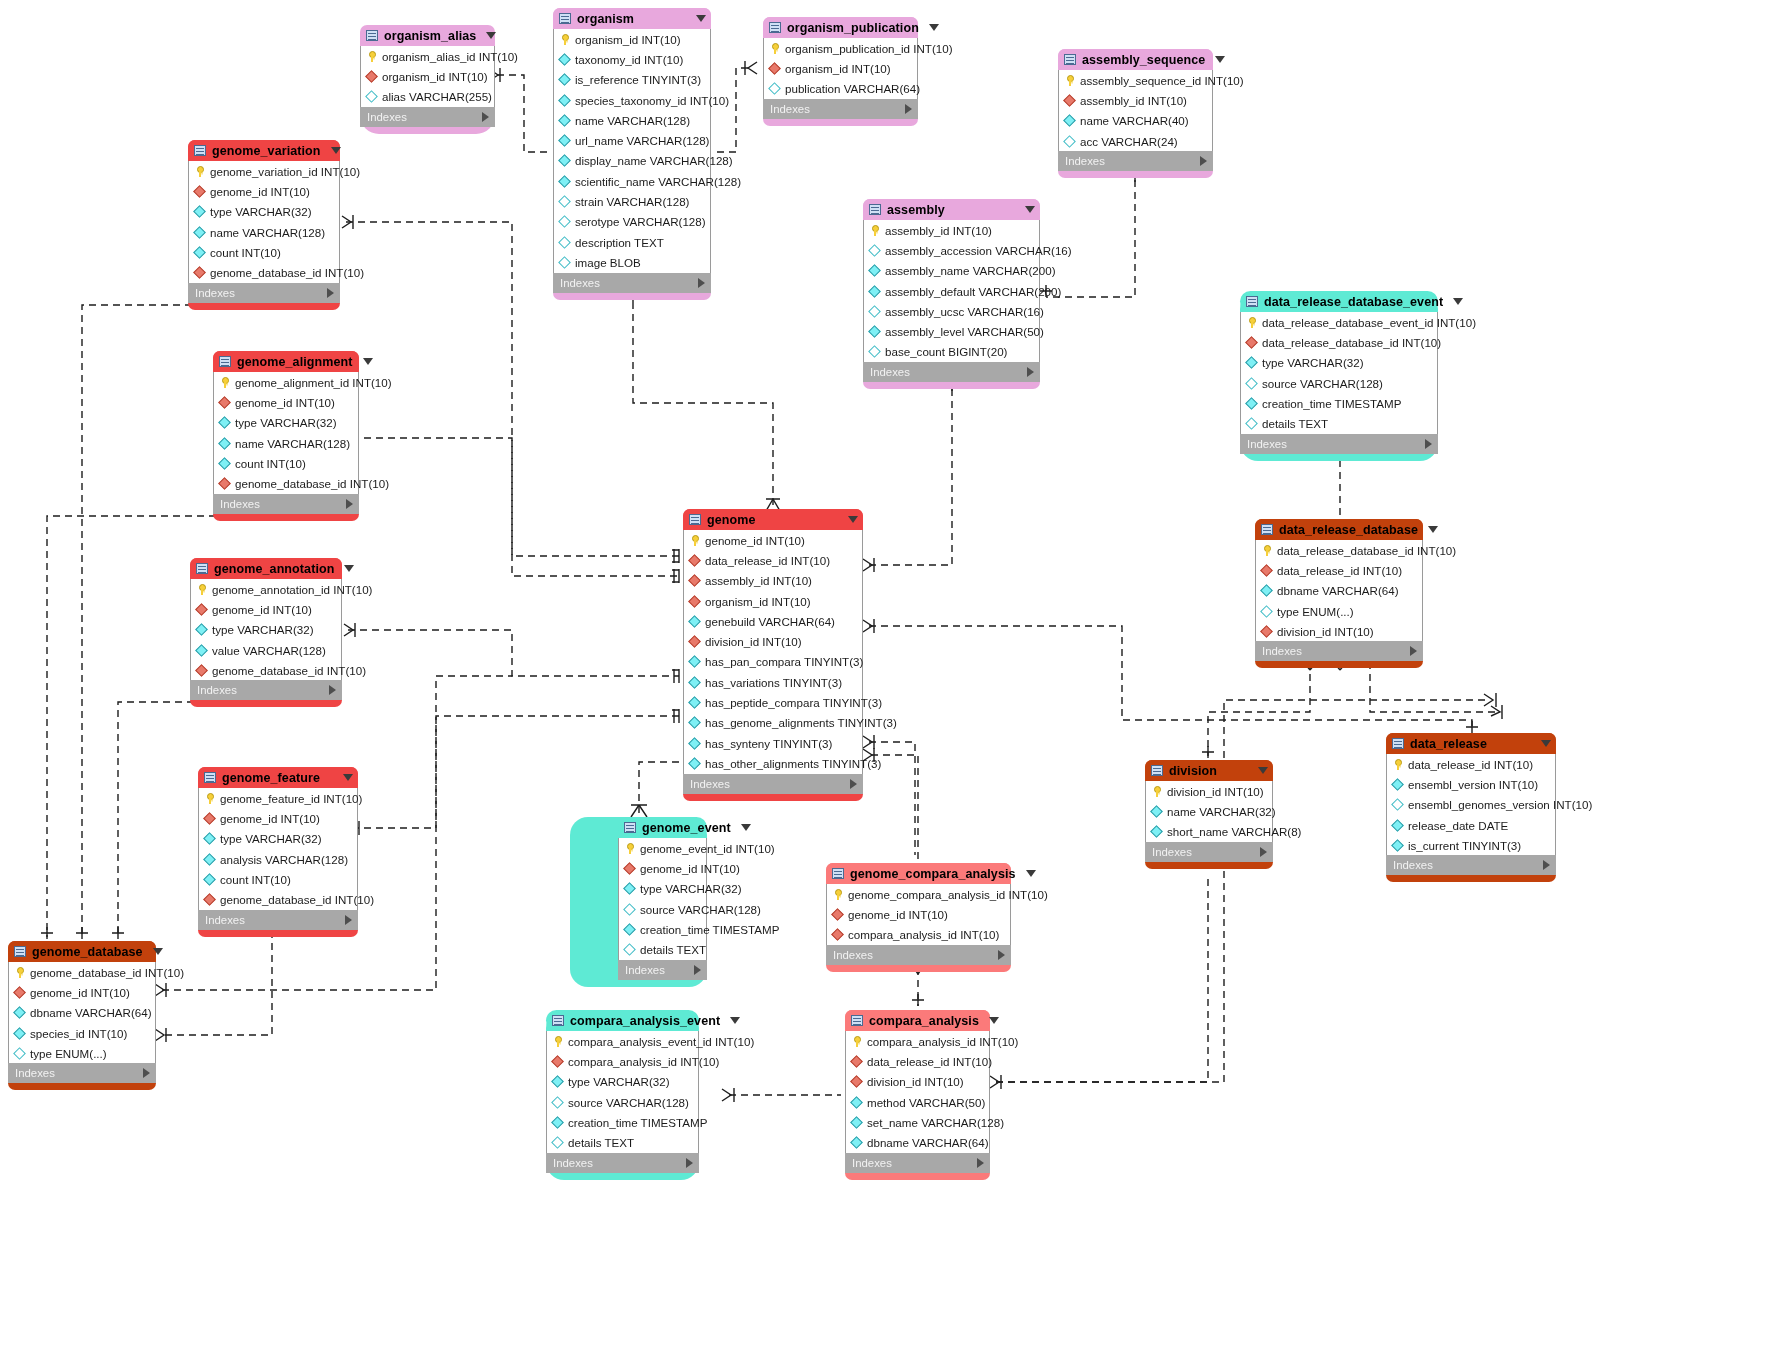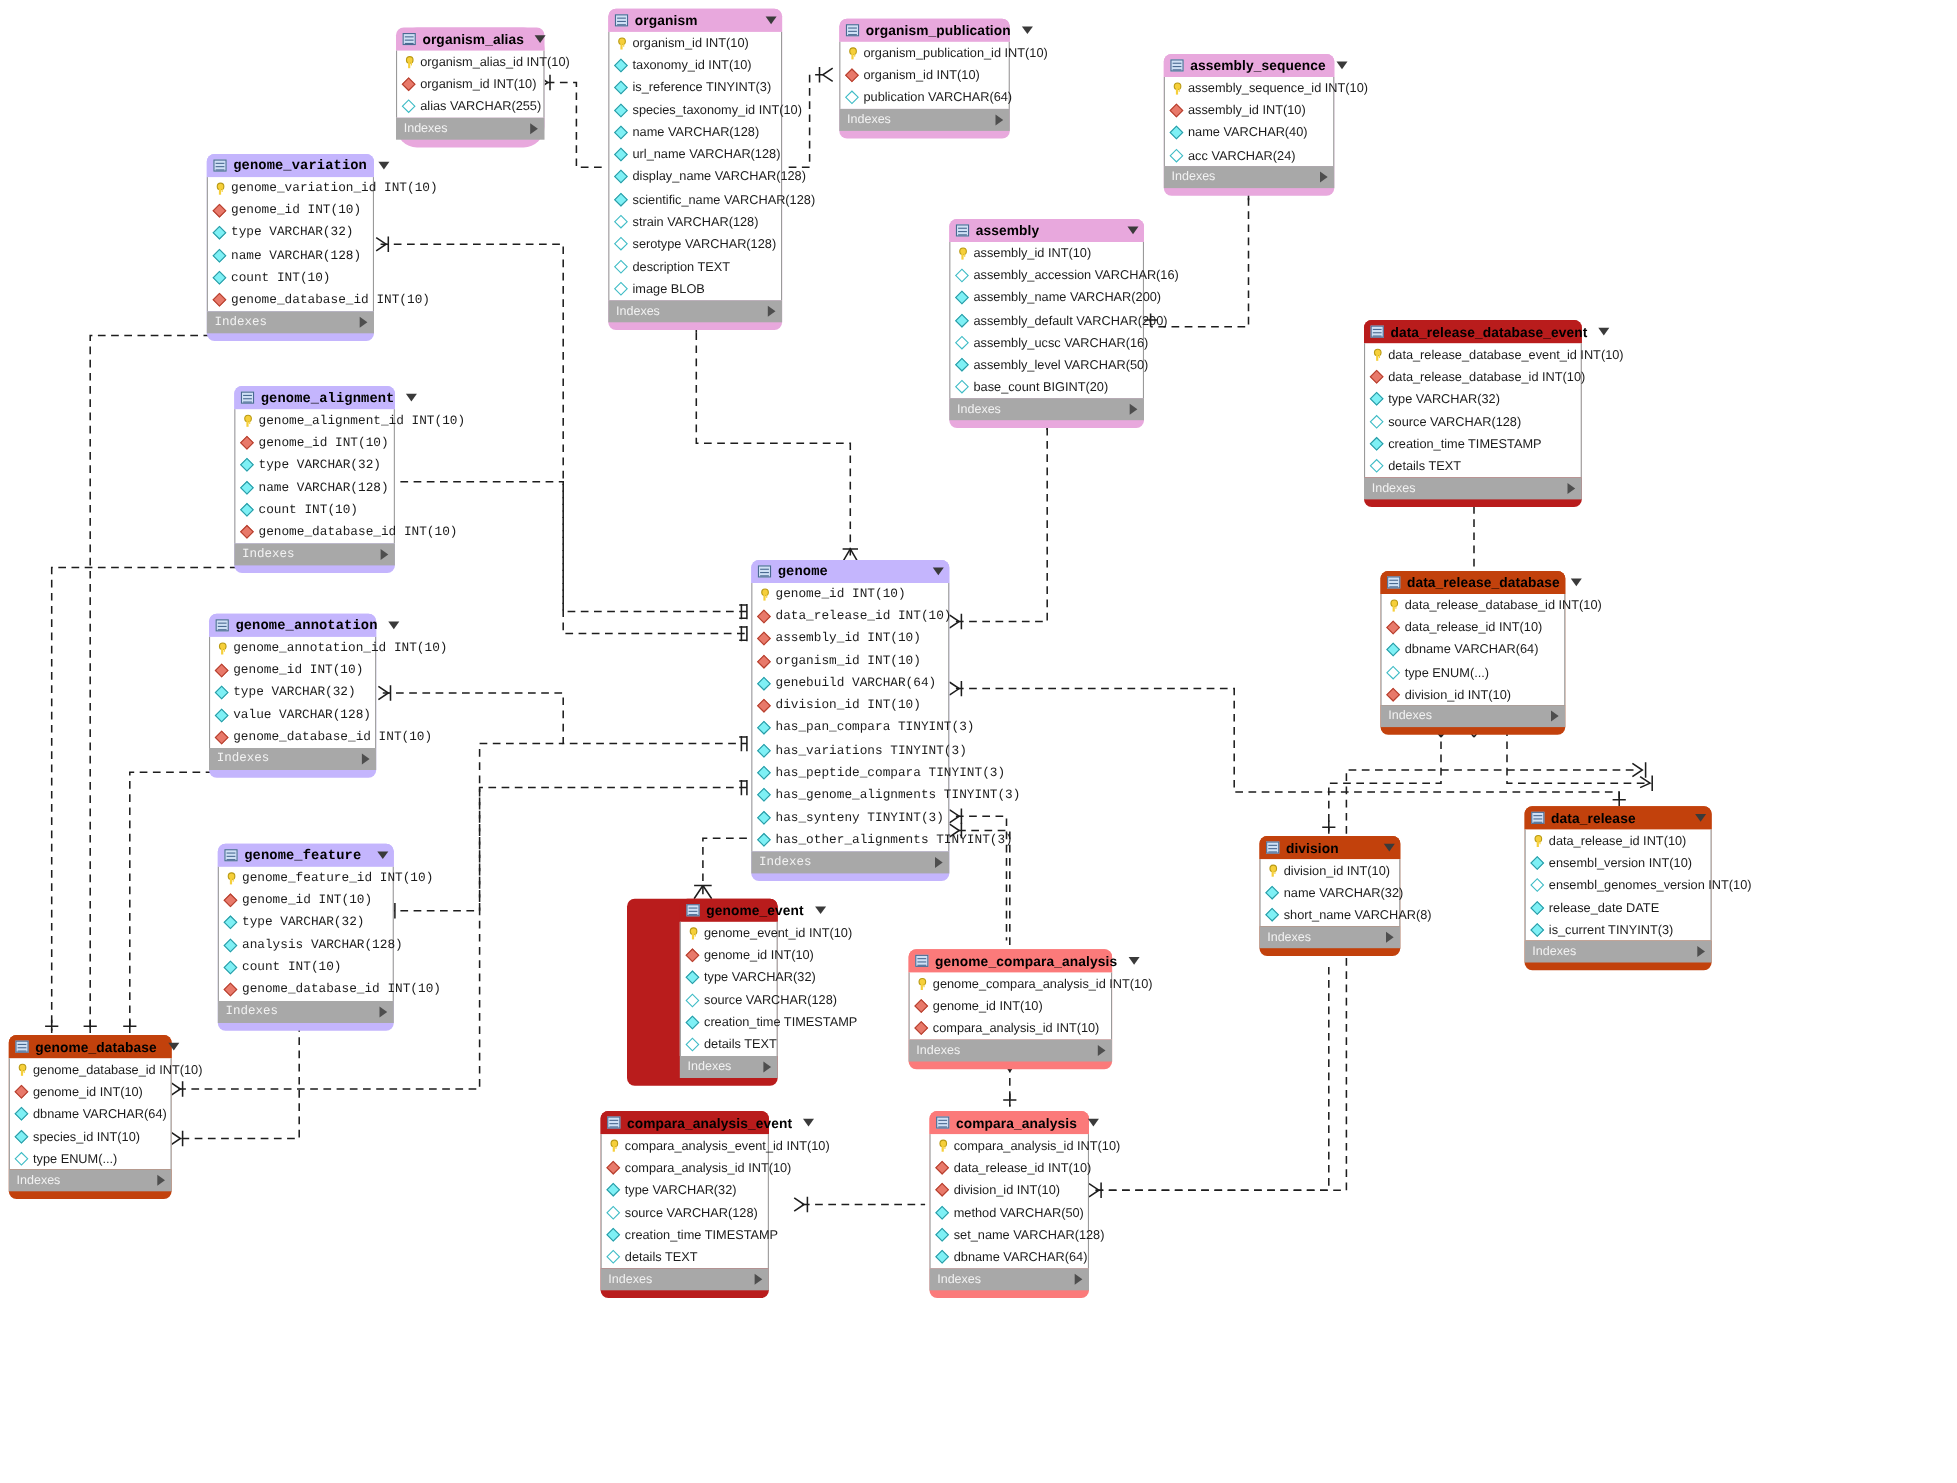--- a/index.html
+++ b/index.html
@@ -132,22 +132,22 @@
   }
   .tbl-indexes .lbl { flex: 1 1 auto; }
   .tri-right {
     width: 0; height: 0;
     border-top: 5px solid transparent;
     border-bottom: 5px solid transparent;
     border-left: 7px solid #4e4e4e;
   }
   
   .th-pink   .tbl-header, .th-pink   { background: #e8a8dd; }
-  .th-blue   .tbl-header, .th-blue   { background: #c4b5fd; font-family: Liberation Mono, monospace; }
-  .th-green  .tbl-header, .th-green  { background: #b91c1c; }
+  .th-blue   .tbl-header, .th-blue   { background: #ef4444; }
+  .th-green  .tbl-header, .th-green  { background: #5eead4; border-radius: 18px; }
   .th-yellow .tbl-header, .th-yellow { background: #c2410c; }
   .th-red    .tbl-header, .th-red    { background: #fb7a7a; }
 </style>
 </head>
 <body>
 
 <div id="canvas">
 
   <svg id="links" viewBox="0 0 1779 1348" xmlns="http://www.w3.org/2000/svg">
     <g fill="none" stroke="#1d1d1d" stroke-width="1.4" stroke-dasharray="7,5">

